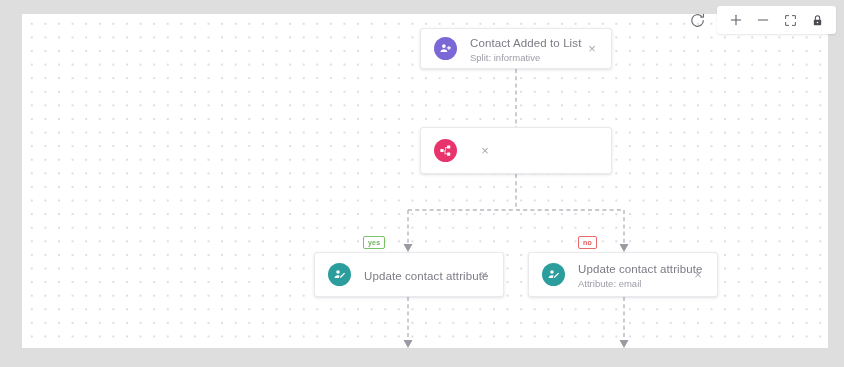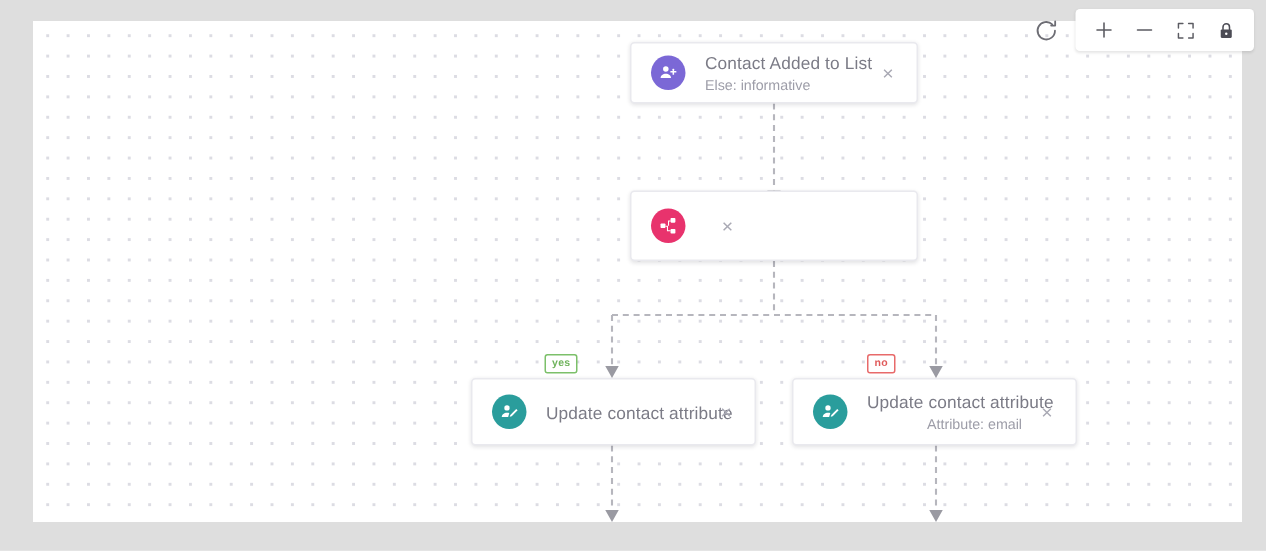--- a/index.html
+++ b/index.html
@@ -186,21 +186,21 @@
       <span class="node-icon" style="background:#7b68d6;">
         <svg width="13" height="13" viewBox="0 0 24 24" fill="#ffffff">
           <circle cx="9" cy="7.5" r="3.4"></circle>
           <path d="M2.6 18.6c0-3.3 2.9-5.3 6.4-5.3s6.4 2 6.4 5.3z"></path>
           <rect x="17.3" y="7.2" width="1.9" height="7.4" rx=".4"></rect>
           <rect x="14.6" y="9.9" width="7.4" height="1.9" rx=".4"></rect>
         </svg>
       </span>
       <span class="node-text">
         <span class="node-title">Contact Added to List</span>
-        <span class="node-sub" style="display:block;">Else: informative</span>
+        <span class="node-sub" style="display:block;">Split: informative</span>
       </span>
       <button class="node-close">×</button>
     </div>
 
     <div class="node" style="left:398px; top:113px; width:192px; height:47px;">
       <span class="node-icon" style="background:#e8336d;">
         <svg width="13" height="13" viewBox="0 0 24 24" fill="#ffffff">
           <rect x="2.5" y="9.3" width="6" height="5.6" rx="1"></rect>
           <rect x="14.8" y="2.6" width="6" height="5.6" rx="1"></rect>
           <rect x="14.8" y="15.9" width="6" height="5.6" rx="1"></rect>
@@ -234,21 +234,21 @@
     <div class="node" style="left:506px; top:238px; width:190px; height:45px;">
       <span class="node-icon" style="background:#2a9d9c;">
         <svg width="13" height="13" viewBox="0 0 24 24" fill="#ffffff">
           <circle cx="9.2" cy="7.3" r="3.3"></circle>
           <path d="M2.8 18.4c0-3.2 2.9-5.2 6.4-5.2 1 0 2 .16 2.9.47l-1.5 4.73z"></path>
           <path d="M20.6 8.6l1.7 1.7-7.3 7.3-2.4.7.7-2.4z"></path>
         </svg>
       </span>
       <span class="node-text">
         <span class="node-title">Update contact attribute</span>
-        <span class="node-sub" style="display:block;margin-left:40px;">Attribute: email</span>
+        <span class="node-sub" style="display:block;">Attribute: email</span>
       </span>
       <button class="node-close">×</button>
     </div>
 
   </div>
 
   <div id="toolbar">
 
     <button class="tb-btn">
       <svg width="17" height="17" viewBox="0 0 24 24" fill="none" stroke="#6d6d74" stroke-width="1.7" stroke-linecap="round">

